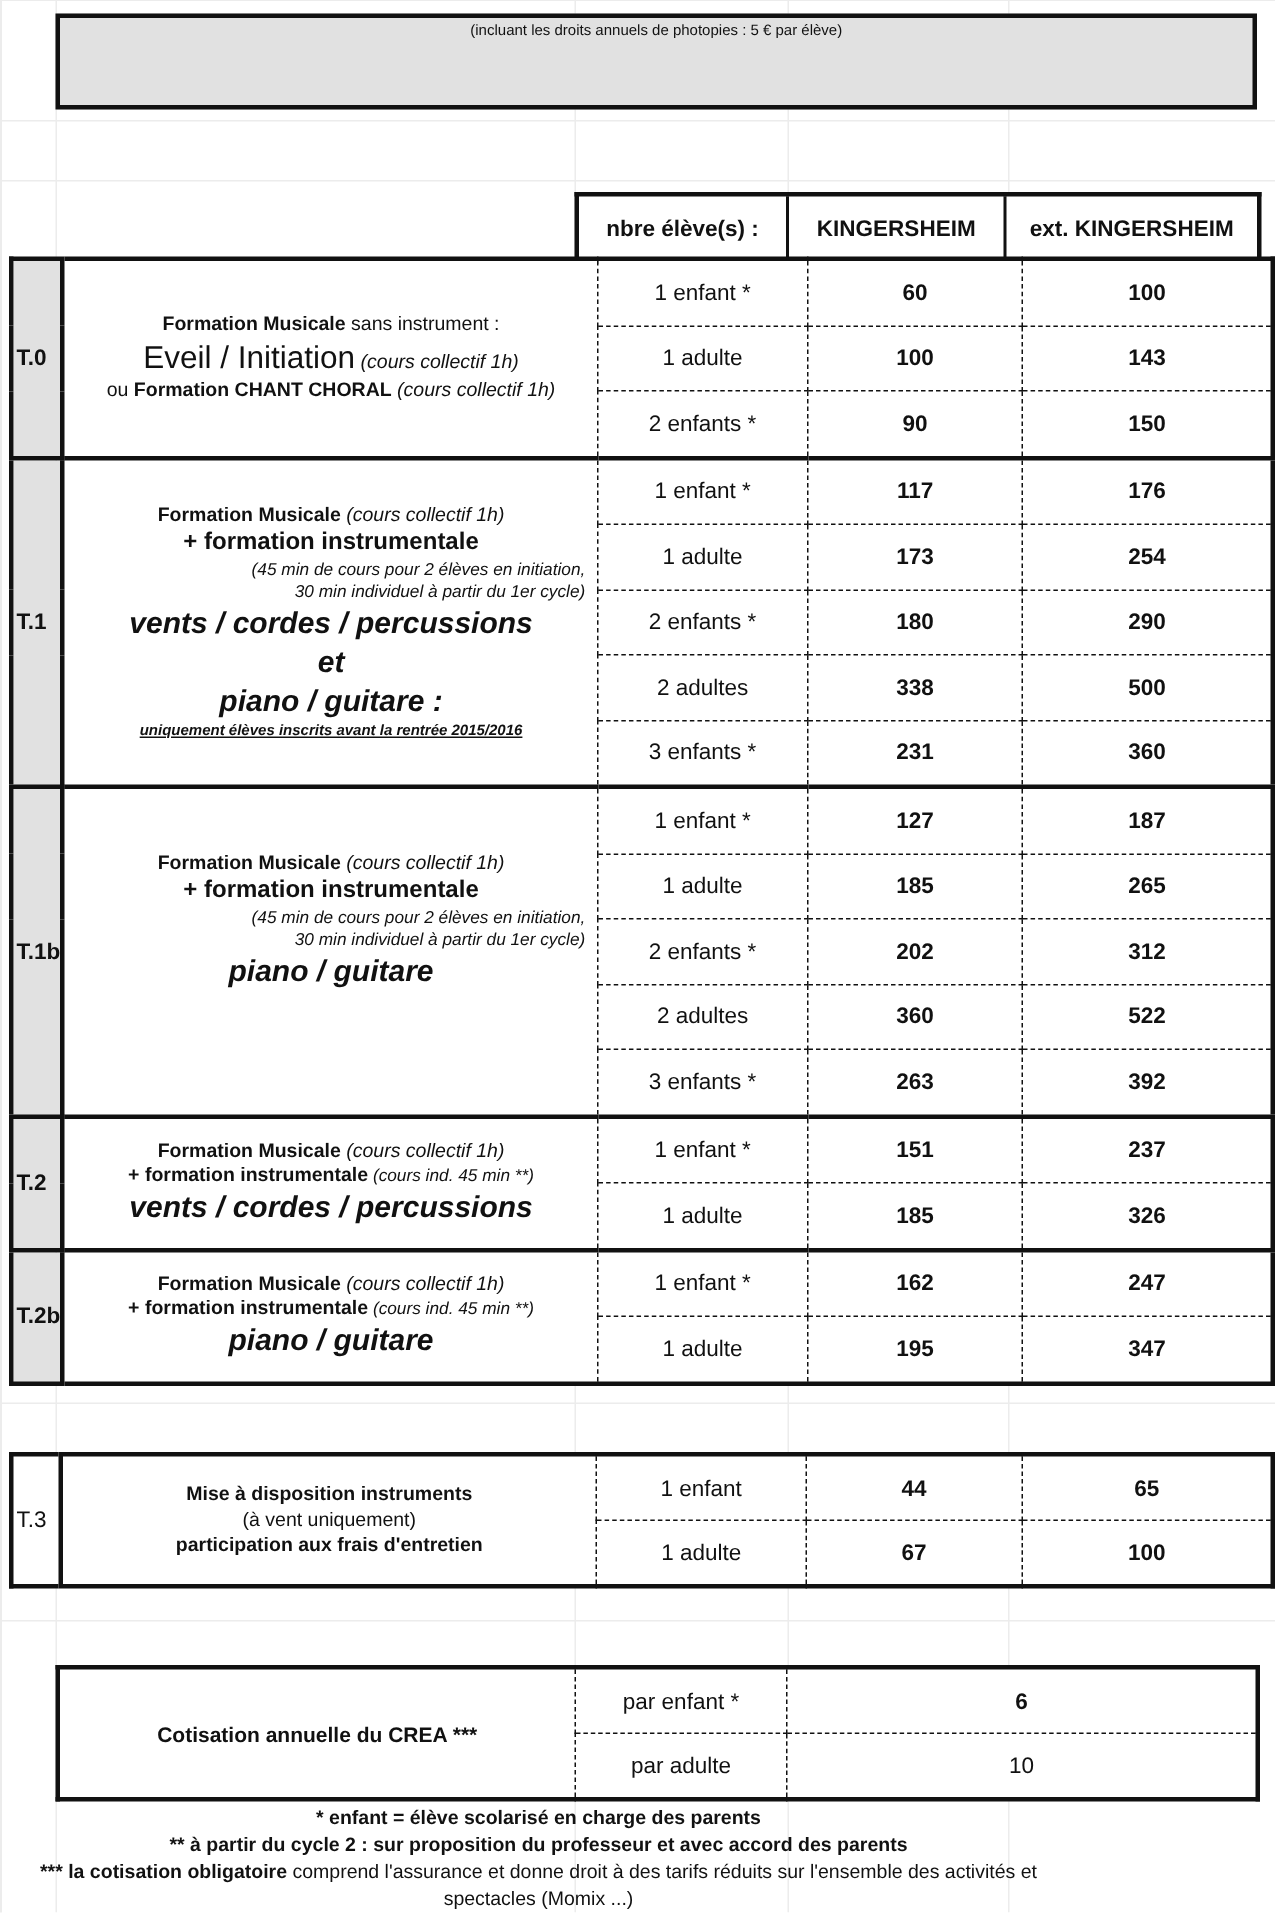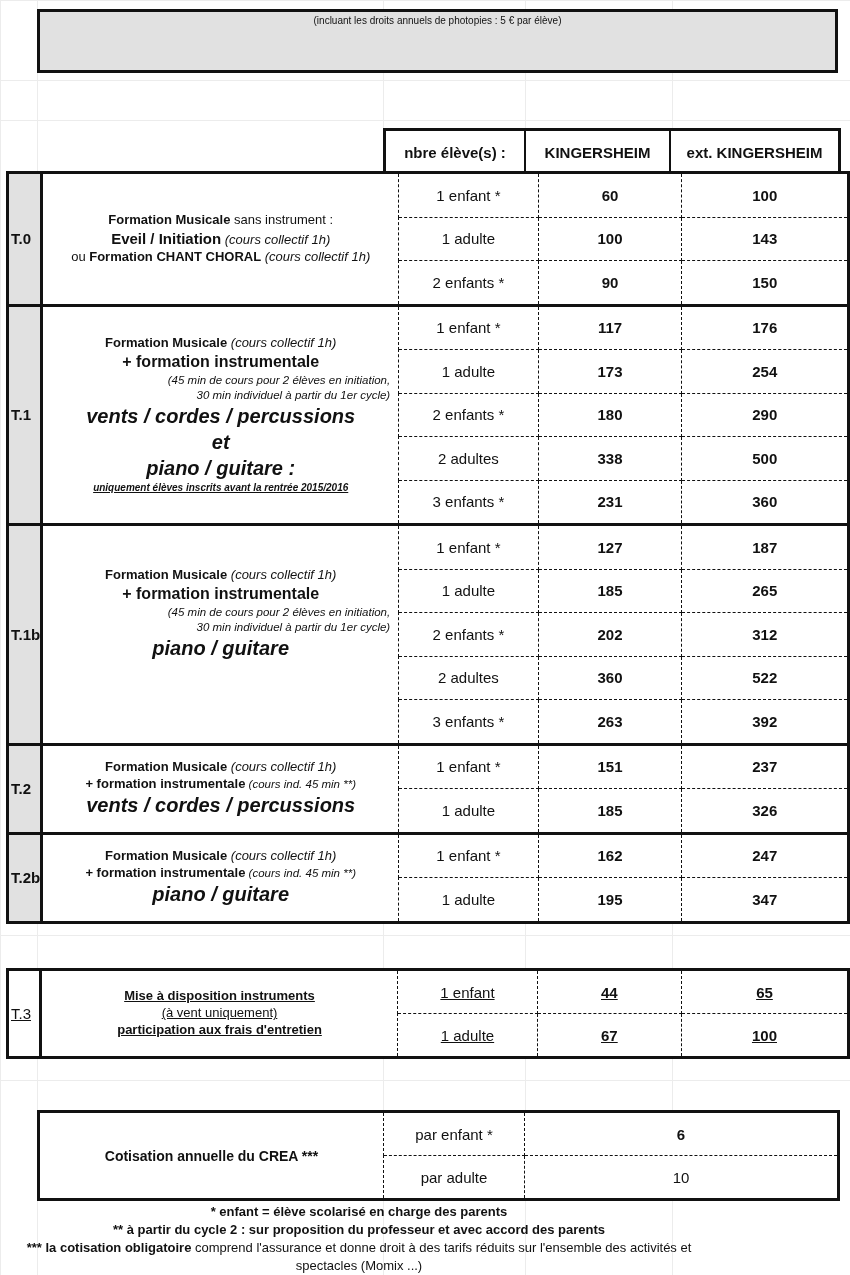--- a/index.html
+++ b/index.html
@@ -39,26 +39,26 @@
   .n { width:140px; border-right:1px dashed #111; border-bottom:1px dashed #111; }
   .k { width:145px; border-right:1px dashed #111; border-bottom:1px dashed #111; font-weight:bold; }
   .e { width:167px; border-bottom:1px dashed #111; font-weight:bold; }
   tr.last td.n, tr.last td.k, tr.last td.e { border-bottom:3px solid #111; }
   .main tr td { height:42.5px; }
 
   .b { font-weight:bold; }
   .i { font-style:italic;text-align:right; }
   .sm { font-size:13px; }
   .xs { font-size:11.5px; }
-  .lg { font-size:15px; font-weight:bold; }
+  .lg { font-size:21px; font-weight:normal; }
   .xl { font-size:20px; font-weight:bold; font-style:italic; }
   .tiny { font-size:10px; font-weight:bold; font-style:italic;text-decoration:underline; }
 
   .t3 { left:6px; top:968px; border:3px solid #111; }
-  .t3 td { font-size:15px; height:42px;text-decoration:underline; }
+  .t3 td { font-size:15px; height:42px; }
   .t3 .lbl3 { width:28px; border-right:3px solid #111; text-align:left; padding-left:2px !important; font-size:15px; }
 
   .crea { left:37px; top:1110px; border:3px solid #111; }
   .crea td { font-size:15px; height:42px; }
 
   .notes { position:absolute; left:0; width:718px; top:1203px; text-align:center; font-size:13px; line-height:18px; }
   .notes .l2 { }
 </style>
 </head>
 <body>

